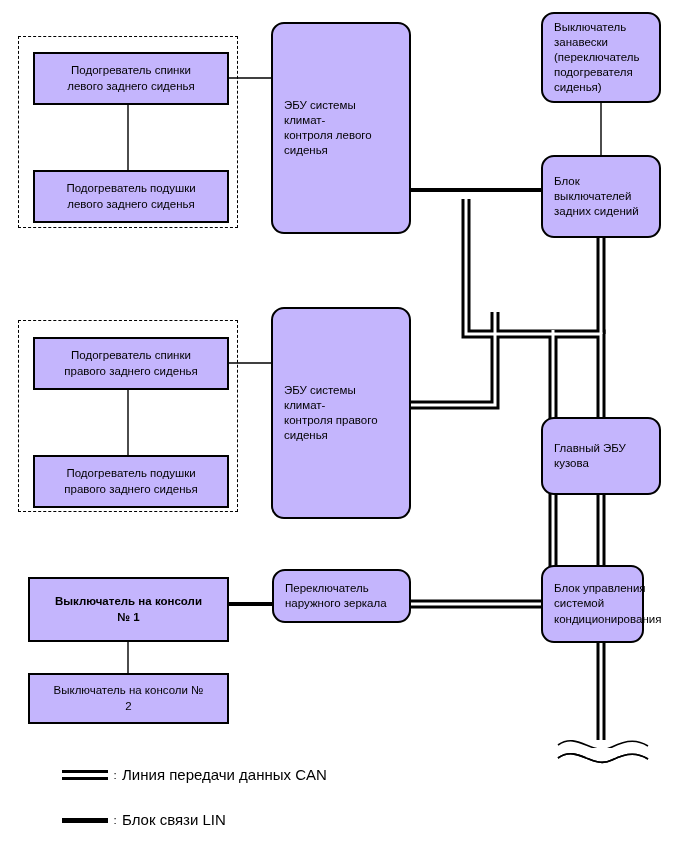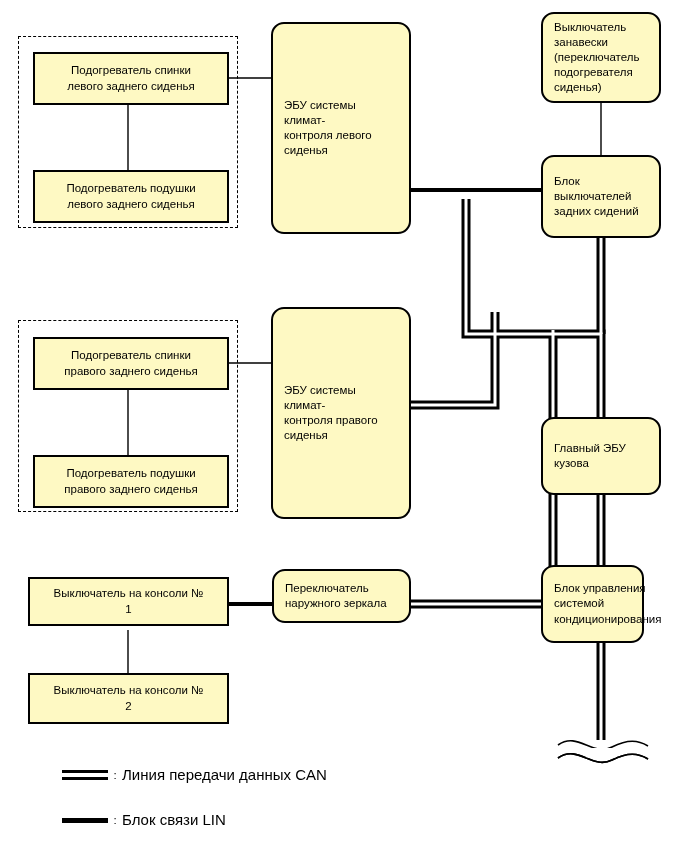--- a/index.html
+++ b/index.html
@@ -21,21 +21,21 @@
   #diagram svg {
     position: absolute;
     left: 0;
     top: 0;
   }
   .node {
     position: absolute;
     box-sizing: border-box;
     display: flex;
     align-items: center;
-    background: #fef9c3;
+    background: #c4b5fd;
   }
   .node .label {
     display: block;
     width: 100%;
     white-space: pre-line;
     line-height: 1.32;
   }
   
   .node.rect {
     border: 2px solid #000;
@@ -201,21 +201,21 @@
     <span class="label">Главный ЭБУ
 кузова</span>
   </div>
 
   <div class="node round" style="left:541px; top:565px; width:103px; height:78px;">
     <span class="label">Блок управления
 системой
 кондиционирования</span>
   </div>
 
-  <div class="node rect" style="left:28px; top:577px; width:201px; height:49px;">
+  <div class="node rect" style="left:28px; top:577px; width:201px; height:65px;font-weight:bold;">
     <span class="label">Выключатель на консоли № 1</span>
   </div>
   <div class="node rect" style="left:28px; top:673px; width:201px; height:51px;">
     <span class="label">Выключатель на консоли № 2</span>
   </div>
 
   <div class="node round" style="left:272px; top:569px; width:139px; height:54px;">
     <span class="label">Переключатель
 наружного зеркала</span>
   </div>

